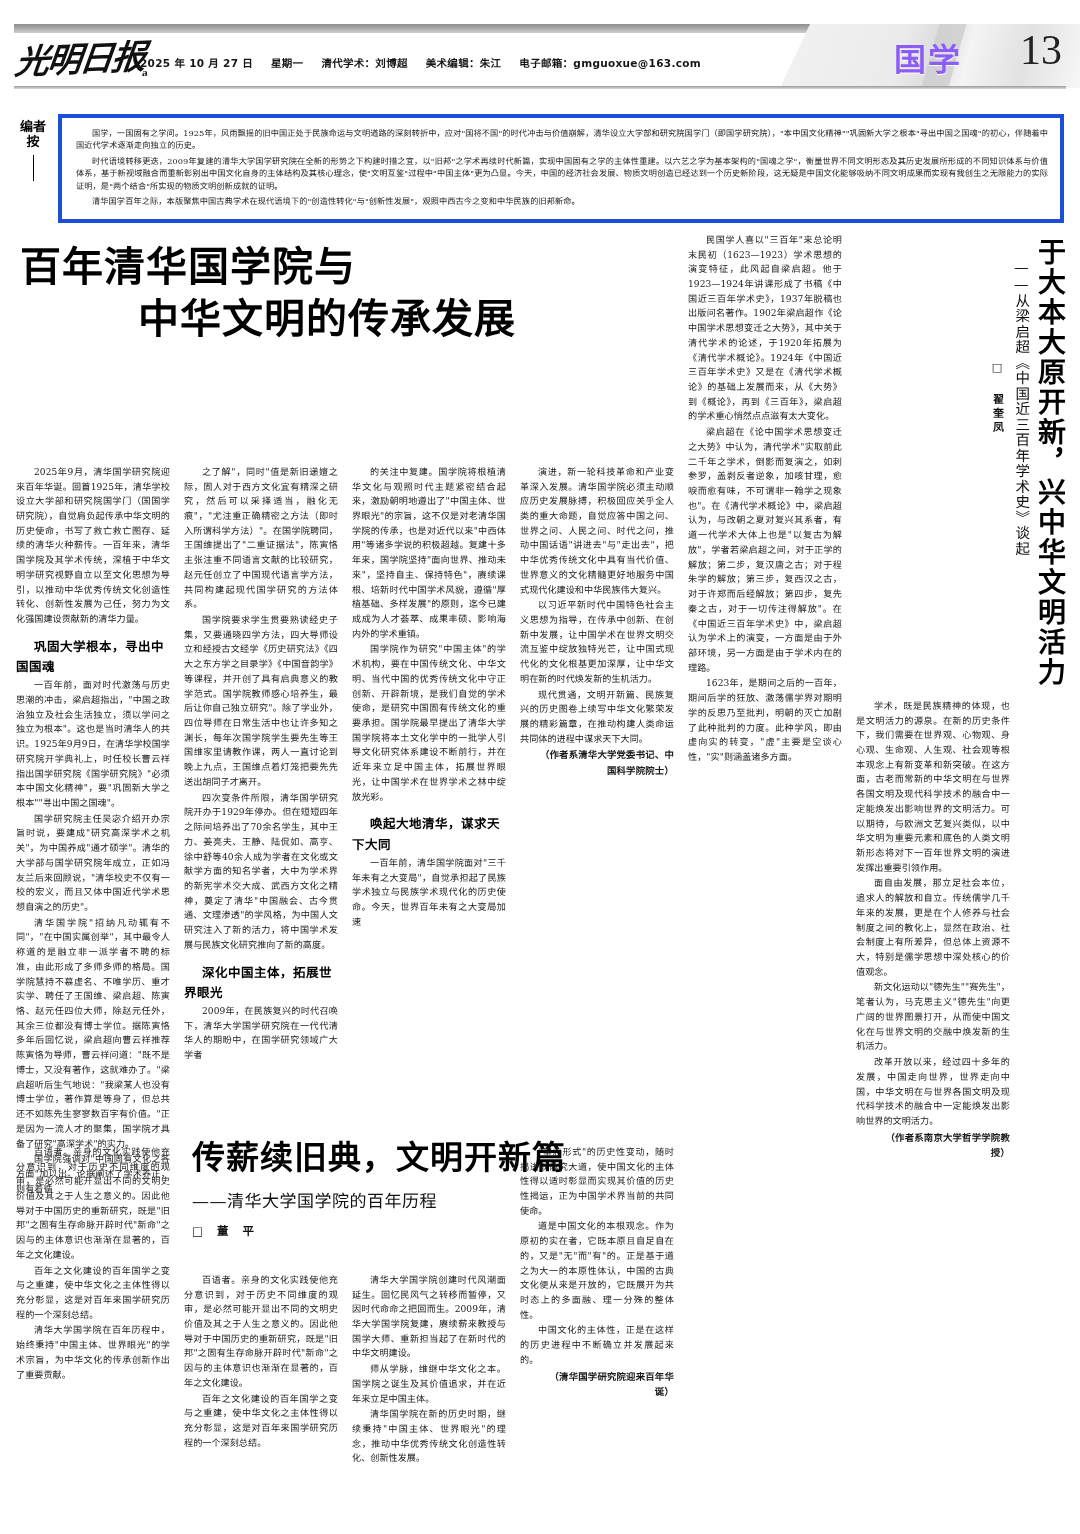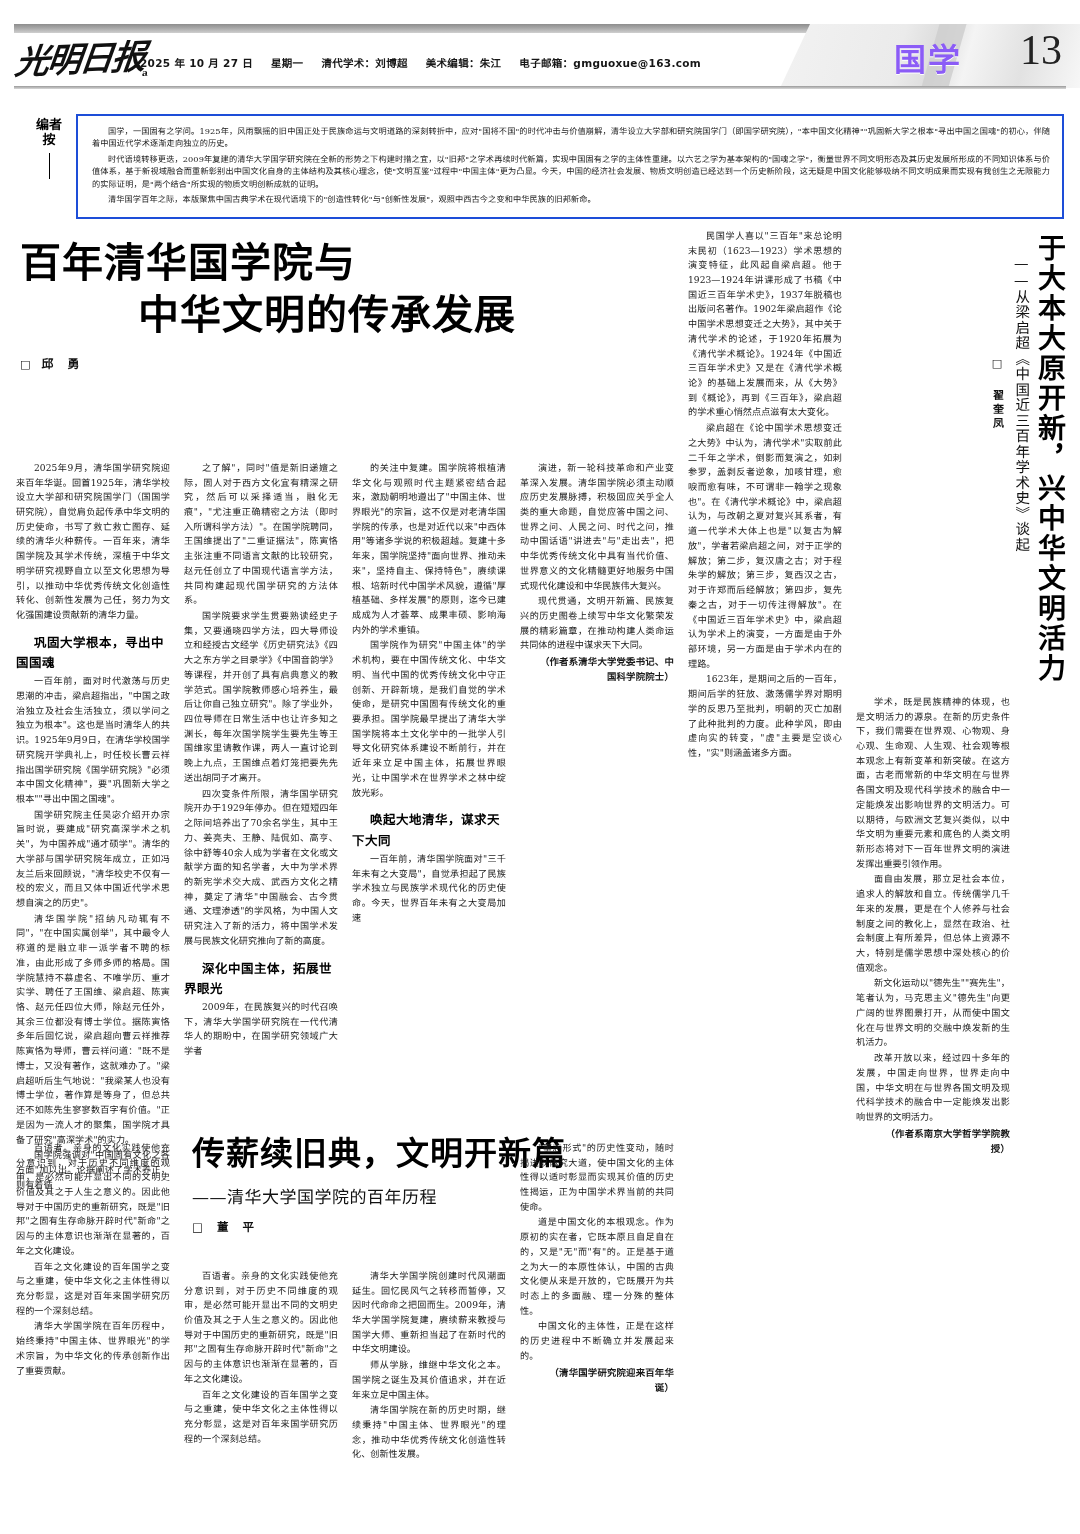--- a/index.html
+++ b/index.html
@@ -55,22 +55,22 @@
     letter-spacing:.3px;
   }
   .mh-meta span{margin-right:14px;}
   .mh-rule{
     position:absolute;left:14px;top:86px;width:1052px;height:3px;
     background:linear-gradient(to bottom,#9a9a9a,#d9d9d9);
   }
 
   
   .ednote{
-    position:relative;margin:14px 16px 0 76px;
-    border:2px solid #1d4ed8;padding:9px 12px 8px 14px;
+    position:relative;margin:14px 16px 0 58px;
+    border:4px solid #1d4ed8;padding:9px 12px 8px 14px;
     min-height:66px;
   }
   .ednote-tag{
     position:absolute;left:-46px;top:2px;width:34px;
     font-family:"DejaVu Serif","Liberation Serif",serif;
     font-weight:700;font-size:13px;line-height:1.12;text-align:center;color:#000;
   }
   .ednote-tag .bar{display:block;width:1px;height:26px;background:#000;margin:6px auto 0;}
   .ednote p{
     margin:0 0 3px 0;font-size:8.2px;line-height:1.52;text-align:justify;
@@ -195,23 +195,20 @@
     <p>清华国学百年之际，本版聚焦中国古典学术在现代语境下的"创造性转化"与"创新性发展"，观照中西古今之变和中华民族的旧邦新命。</p>
   </div>
 
   <div class="content">
 
     <div class="art1">
       <h1>
         <span>百年清华国学院与</span>
         <span class="l2">中华文明的传承发展</span>
       </h1>
-      <div class="byline">
-        <span class="box">□</span><span>邱 勇</span>
-      </div>
     </div>
 
     <div class="vert">
       <div class="vert-title">于大本大原开新，兴中华文明活力</div>
       <div class="vert-sub">——从梁启超《中国近三百年学术史》谈起</div>
       <div class="vert-by"><span>□</span> <span>翟奎凤</span></div>
     </div>
 
     <div class="cols">
 
@@ -234,20 +231,21 @@
 
       <div class="col" style="left:336px;top:232px;width:154px;height:660px;">
         <p>的关注中复建。国学院将根植清华文化与观照时代主题紧密结合起来，激励朝明地遵出了"中国主体、世界眼光"的宗旨，这不仅是对老清华国学院的传承，也是对近代以来"中西体用"等诸多学说的积极超越。复建十多年来，国学院坚持"面向世界、推动未来"，坚持自主、保持特色"，赓续课根、培新时代中国学术风貌，遵循"厚植基础、多样发展"的原则，迄今已建成成为人才荟萃、成果丰硕、影响海内外的学术重镇。</p>
         <p>国学院作为研究"中国主体"的学术机构，要在中国传统文化、中华文明、当代中国的优秀传统文化中守正创新、开辟新境，是我们自觉的学术使命，是研究中国固有传统文化的重要承担。国学院最早提出了清华大学国学院将本土文化学中的一批学人引导文化研究体系建设不断前行，并在近年来立足中国主体，拓展世界眼光，让中国学术在世界学术之林中绽放光彩。</p>
         <p class="subhead left">唤起大地清华，谋求天下大同</p>
         <p>一百年前，清华国学院面对"三千年未有之大变局"，自觉承担起了民族学术独立与民族学术现代化的历史使命。今天，世界百年未有之大变局加速</p>
       </div>
 
       <div class="col" style="left:504px;top:232px;width:154px;height:660px;">
         <p>演进，新一轮科技革命和产业变革深入发展。清华国学院必须主动顺应历史发展脉搏，积极回应关乎全人类的重大命题，自觉应答中国之问、世界之问、人民之问、时代之问，推动中国话语"讲进去"与"走出去"，把中华优秀传统文化中具有当代价值、世界意义的文化精髓更好地服务中国式现代化建设和中华民族伟大复兴。</p>
+        <p>以习近平新时代中国特色社会主义思想为指导，在传承中创新、在创新中发展，让中国学术在世界文明交流互鉴中绽放独特光芒，让中国式现代化的文化根基更加深厚，让中华文明在新的时代焕发新的生机活力。</p>
         <p>现代贯通，文明开新篇、民族复兴的历史图卷上续写中华文化繁荣发展的精彩篇章，在推动构建人类命运共同体的进程中谋求天下大同。</p>
         <p class="credit">（作者系清华大学党委书记、中国科学院院士）</p>
       </div>
 
       <div class="col" style="left:672px;top:0px;width:154px;height:1400px;">
         <p>民国学人喜以"三百年"来总论明末民初（1623—1923）学术思想的演变特征，此风起自梁启超。他于1923—1924年讲课形成了书稿《中国近三百年学术史》，1937年脱稿也出版问名著作。1902年梁启超作《论中国学术思想变迁之大势》，其中关于清代学术的论述，于1920年拓展为《清代学术概论》。1924年《中国近三百年学术史》又是在《清代学术概论》的基础上发展而来，从《大势》到《概论》，再到《三百年》，梁启超的学术重心悄然点点滋有太大变化。</p>
         <p>梁启超在《论中国学术思想变迁之大势》中认为，清代学术"实取前此二千年之学术，倒影而复演之，如刺参罗，盖剥反者逆象，加咳甘理，愈唳而愈有味，不可谓非一翰学之现象也"。在《清代学术概论》中，梁启超认为，与改朝之夏对复兴其系者，有道一代学术大体上也是"以复古为解放"，学者若梁启超之间，对于正学的解放；第二步，复汉唐之古；对于程朱学的解放；第三步，复西汉之古，对于许郑而后经解放；第四步，复先秦之古，对于一切传注得解放"。在《中国近三百年学术史》中，梁启超认为学术上的演变，一方面是由于外部环境，另一方面是由于学术内在的理路。</p>
         <p>1623年，是期间之后的一百年，期间后学的狂放、激荡儒学界对期明学的反思乃至批判，明朝的灭亡加剧了此种批判的力度。此种学风，即由虚向实的转变，"虚"主要是空谈心性，"实"则涵盖诸多方面。</p>
       </div>
 

